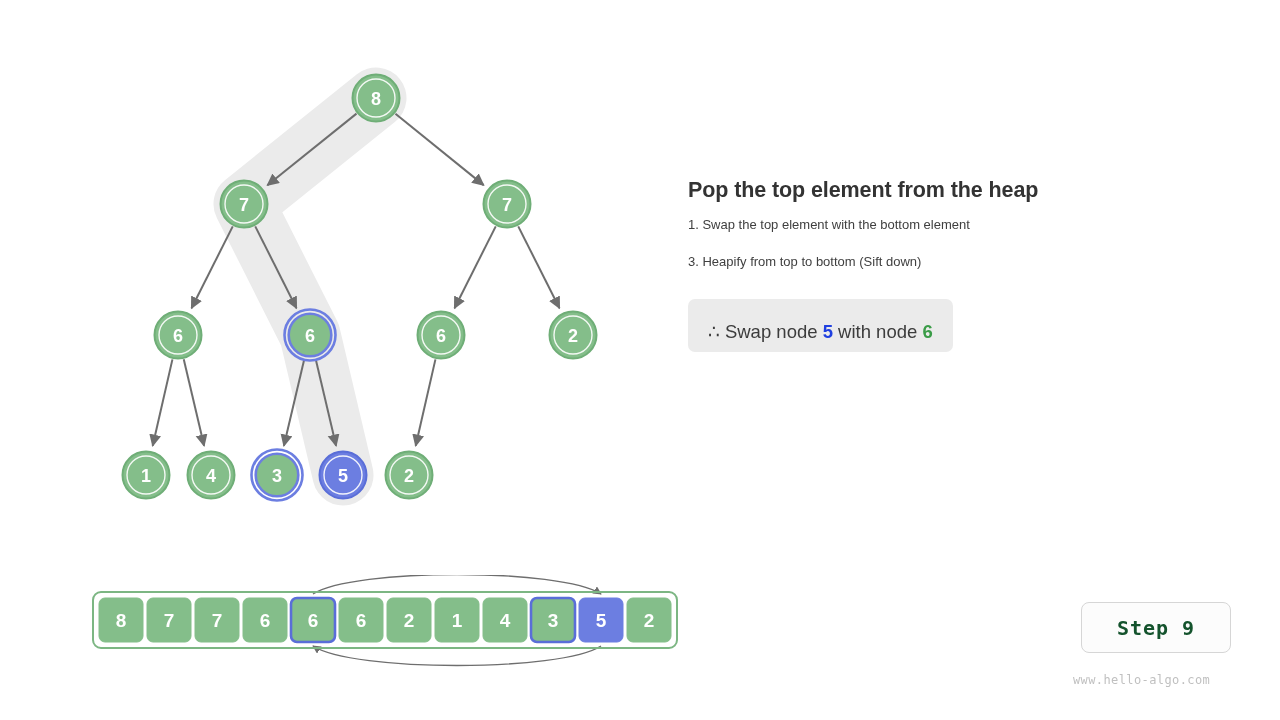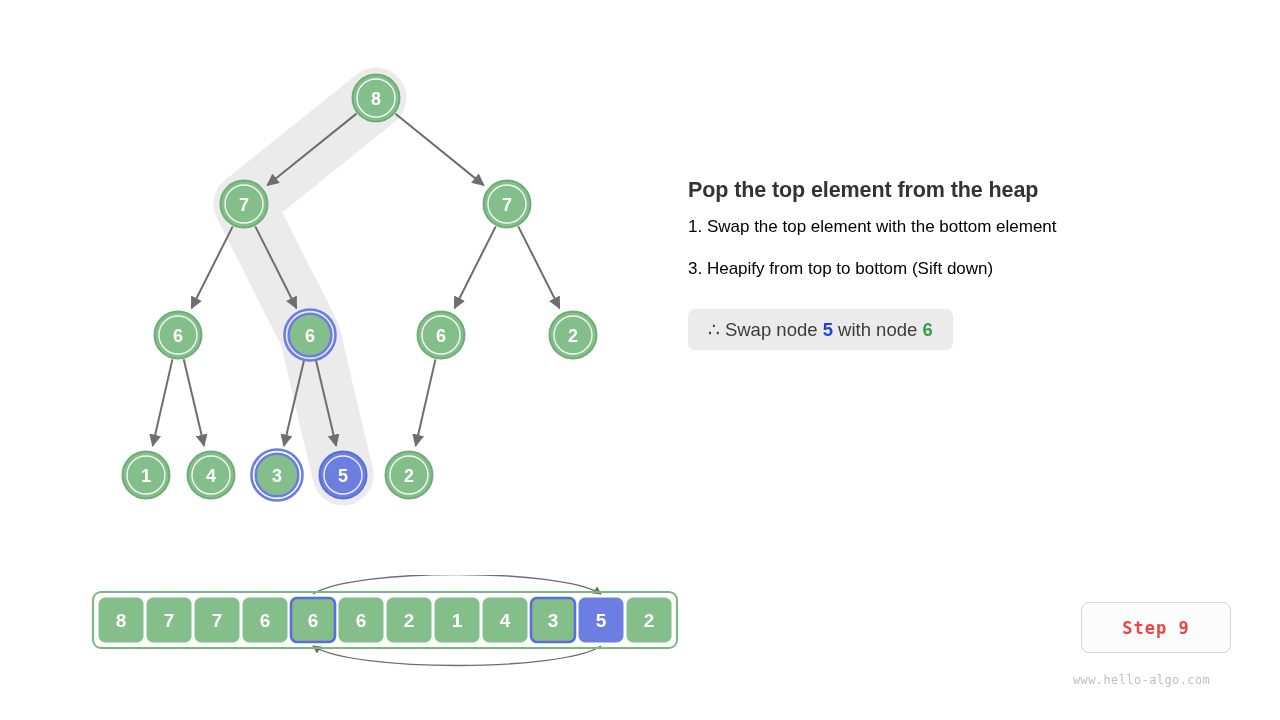--- a/index.html
+++ b/index.html
@@ -39,35 +39,35 @@
     width: 540px;
   }
   #panel-title {
     font-size: 21.5px;
     font-weight: bold;
     color: #333333;
     letter-spacing: -0.1px;
     margin: 0 0 14px 0;
   }
   .step-line {
-    font-size: 17px;
-    color: #000000;
+    font-size: 13px;
+    color: #404040;
     margin: 0 0 22px 0;
     white-space: nowrap;
   }
   .reason-line {
     font-size: 18.5px;
     color: #3c3c3c;
     margin: 6px 0 0 12px;
     white-space: nowrap;
   }
   .conclusion-wrap {
     display: inline-block;
     margin: 8px 0 0 0;
-    padding: 10px 20px 9px 20px;
+    padding: 22px 20px 9px 20px;
     background: #ebebeb;
     border-radius: 7px;
   }
   .conclusion-line {
     font-size: 18.5px;
     color: #3c3c3c;
     white-space: nowrap;
   }
   .num-green { color: #3a9c47; font-weight: bold; }
   .num-blue  { color: #2040e0; font-weight: bold; }
@@ -90,23 +90,23 @@
     top: 602px;
     width: 148px;
     height: 49px;
     border: 1px solid #d6d6d6;
     border-radius: 8px;
     background: #fcfcfc;
     display: flex;
     align-items: center;
     justify-content: center;
     font-family: "DejaVu Sans Mono", monospace;
-    font-size: 17px;
+    font-size: 20px;
     font-weight: bold;
-    color: #ef4444;
+    color: #14532d;
     letter-spacing: 1px;
   }
 
   
   #watermark {
     position: absolute;
     left: 1073px;
     top: 673px;
     font-family: "DejaVu Sans Mono", monospace;
     font-size: 12px;

